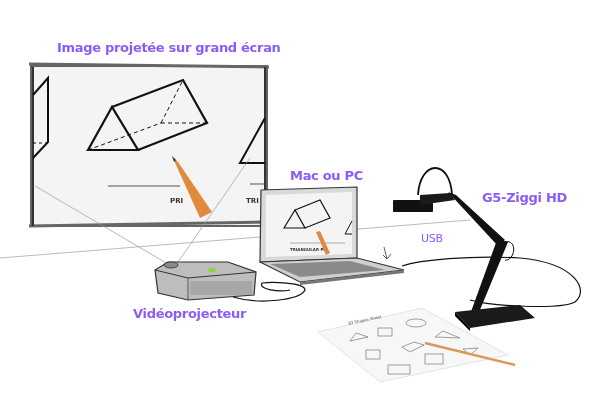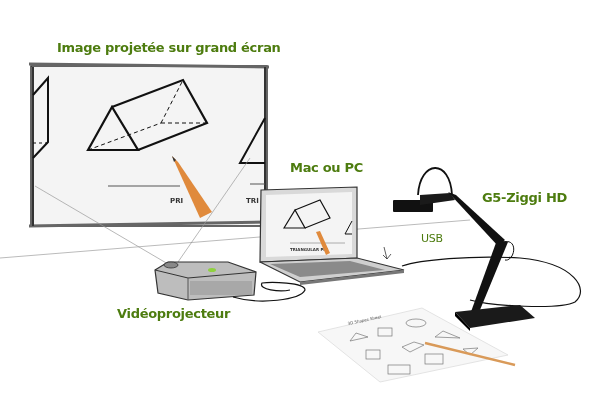--- a/index.html
+++ b/index.html
@@ -1,23 +1,23 @@
 <!DOCTYPE html>
 <html><head>
 <meta charset="utf-8">
 <style>
   html, body { margin: 0; padding: 0; background: #ffffff; }
   body { width: 606px; height: 410px; position: relative; overflow: hidden;
          font-family: "Liberation Sans", "DejaVu Sans", sans-serif; }
-  .label { position: absolute; font-weight: bold; color: #4d7c0f; white-space: nowrap;
+  .label { position: absolute; font-weight: bold; color: #8b5cf6; white-space: nowrap;
            font-family: "DejaVu Sans", "Liberation Sans", sans-serif; letter-spacing: -0.3px; }
   #lbl-screen { left: 57px; top: 40px; font-size: 13px; }
-  #lbl-pc { left: 290px; top: 160px; font-size: 13px; }
+  #lbl-pc { left: 290px; top: 168px; font-size: 13px; }
   #lbl-cam { left: 482px; top: 190px; font-size: 13px; }
-  #lbl-proj { left: 117px; top: 306px; font-size: 13px; }
+  #lbl-proj { left: 133px; top: 306px; font-size: 13px; }
   #lbl-usb { left: 381px; top: 232px; font-size: 11px; font-weight: normal; margin-left: 40px; }
   svg { position: absolute; left: 0; top: 0; }
 </style>
 </head>
 <body>
 
 <svg width="606" height="410" viewBox="0 0 606 410">
 
   <line x1="0" y1="258" x2="470" y2="220" stroke="#bbb" stroke-width="1"></line>
 

